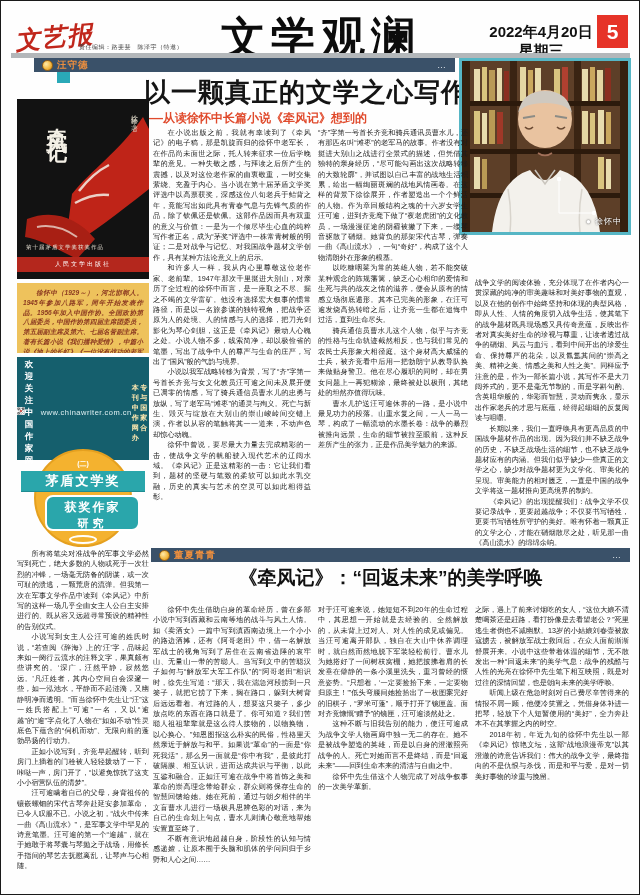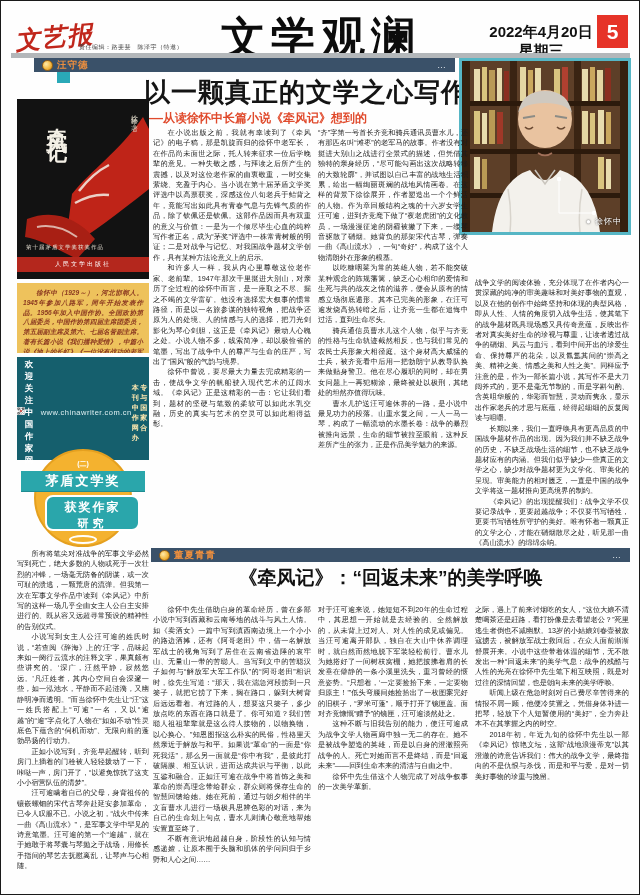--- a/index.html
+++ b/index.html
@@ -163,20 +163,21 @@
       <circle cx="97" cy="118" r="2.2" fill="#ffffff"></circle>
       <line x1="97" y1="152" x2="132" y2="152" stroke="#ffffff" stroke-width="1"></line>
       <circle cx="132" cy="152" r="2.2" fill="#ffffff"></circle>
     </svg>
     <span class="photo-cap">● 徐怀中</span>
   </div>
 
   <div class="abs col colA">
       <p>在小说出版之前，我就有幸读到了《牵风记》的电子稿，那是凯旋而归的徐怀中老军长，在作品尚未面世之际，托人转来征求一位后学晚辈的意见。一种失敬之感，与拜读之后所产生的震撼，以及对这位老作家的由衷敬重，一时交集萦绕、充盈于内心。当小说在第十届茅盾文学奖评选中以高票获奖，深感这位八旬老兵于鲐背之年，竟能写出如此具有青春气息与先锋气质的作品，除了钦佩还是钦佩。这部作品因而具有双重的意义与价值：一是为一个倾尽毕生心血的纯粹写作者正名，成为“茅奖”评选中一株常青树般的明证；二是对战争与记忆、对我国战争题材文学创作，具有某种方法论意义上的启示。</p>
       <p>和许多人一样，我从内心里尊敬这位老作家、老前辈。1947年那次千里挺进大别山，对亲历了全过程的徐怀中而言，是一座取之不尽、掘之不竭的文学富矿。他没有选择宏大叙事的惯常路径，而是以一名旅参谋的独特视角，把战争还原为人的处境、人的情感与人的选择，把刀光剑影化为琴心剑胆，这正是《牵风记》最动人心魄之处。小说人物不多，线索简净，却以极俭省的笔墨，写出了战争中人的尊严与生命的庄严，写出了“国风”般的气韵与境界。</p>
+      <p>小说以我军战略转移为背景，写了“齐”字第一号首长齐竞与女文化教员汪可逾之间未及展开便已凋零的情感，写了骑兵通信员曹水儿的忠勇与放纵，写了老军马“滩枣”的通灵与殉义。死亡与新生、毁灭与绽放在大别山的崇山峻岭间交错上演，作者以从容的笔触将其一一道来，不动声色却惊心动魄。</p>
       <p>徐怀中曾说，要尽最大力量去完成精彩的一击，使战争文学的帆船驶入现代艺术的辽阔水域。《牵风记》正是这精彩的一击：它让我们看到，题材的坚硬与笔致的柔软可以如此水乳交融，历史的真实与艺术的空灵可以如此相得益彰。</p>
     </div>
   <div class="abs col colB" data-cont-first="true">
       <p>“齐”字第一号首长齐竞和骑兵通讯员曹水儿，还有那匹名叫“滩枣”的老军马的故事。作者没有对挺进大别山之战进行全景式的描述，但凭借其独特的亲身经历，“尽可能勾画出这次战略转移的大致轮廓”，并试图以自己丰富的战地生活积累，绘出一幅绚丽斑斓的战地风情画卷。在这样的背景下徐徐展开，作者塑造出一个个鲜活的人物。作为章回般结构之魂的十六岁女学生汪可逾，进到齐竞麾下做了“夜老虎团”的文化教员，一场漫漫征途的阴霾被撇了下来，一缕琴音驱散了硝烟。她背负的那架宋代古琴，弹奏一曲《高山流水》，一句“奇好”，构成了这个人物清朗外在形象的根基。</p>
       <p>以吃糠咽菜为常的英雄人物，若不能突破某种观念的陈规藩篱，缺乏心心相印的爱情和生死与共的战友之情的滋养，便会从原有的情感立场彻底遁形。其本已完美的形象，在汪可逾发烧高热转暗之后，让齐竞一生都在追悔中过活，直到生命尽头。</p>
       <p>骑兵通信员曹水儿这个人物，似乎与齐竞的性格与生命轨迹截然相反，也与我们常见的农民士兵形象大相径庭。这个身材高大威猛的士兵，被齐竞看中后用一把勃朗宁从教导队换来做贴身警卫。他在尽心履职的同时，却在男女问题上一再犯糊涂，最终被处以极刑，其绝处的坦然亦值得玩味。</p>
       <p>曹水儿护送汪可逾休养的一路，是小说中最见功力的段落。山重水复之间，一人一马一琴，构成了一幅流动的水墨长卷：战争的暴烈被推向远景，生命的细节被拉至眼前，这种反差所产生的张力，正是作品美学魅力的来源。</p>
     </div>
   <div class="abs col colC" data-cont-first="true">
       <p>战争文学的阅读体验，充分体现了在作者内心一贯深藏的纯净的审美趣味和对美好事物的直观，以及在他的创作中始终坚持和体现的典型风格，即从人性、人情的角度切入战争生活，使其笔下的战争题材既具现场感又具传奇意蕴，反映出作者对真实美好生命的珍视与尊重，让读者透过战争的硝烟、风云与血污，看到中间开出的珍爱生命、保持尊严的花朵，以及氤氲其间的“崇高之美、精神之美、情感之美和人性之美”。同样应予注意的是，作为一部长篇小说，其写作不是大刀阔斧式的，更不是毫无节制的，而是字斟句酌、含英咀华般的，华彩而智慧，灵动而隽永，显示出作家老兵的才思与底蕴，经得起细细的反复阅读与咀嚼。</p>

